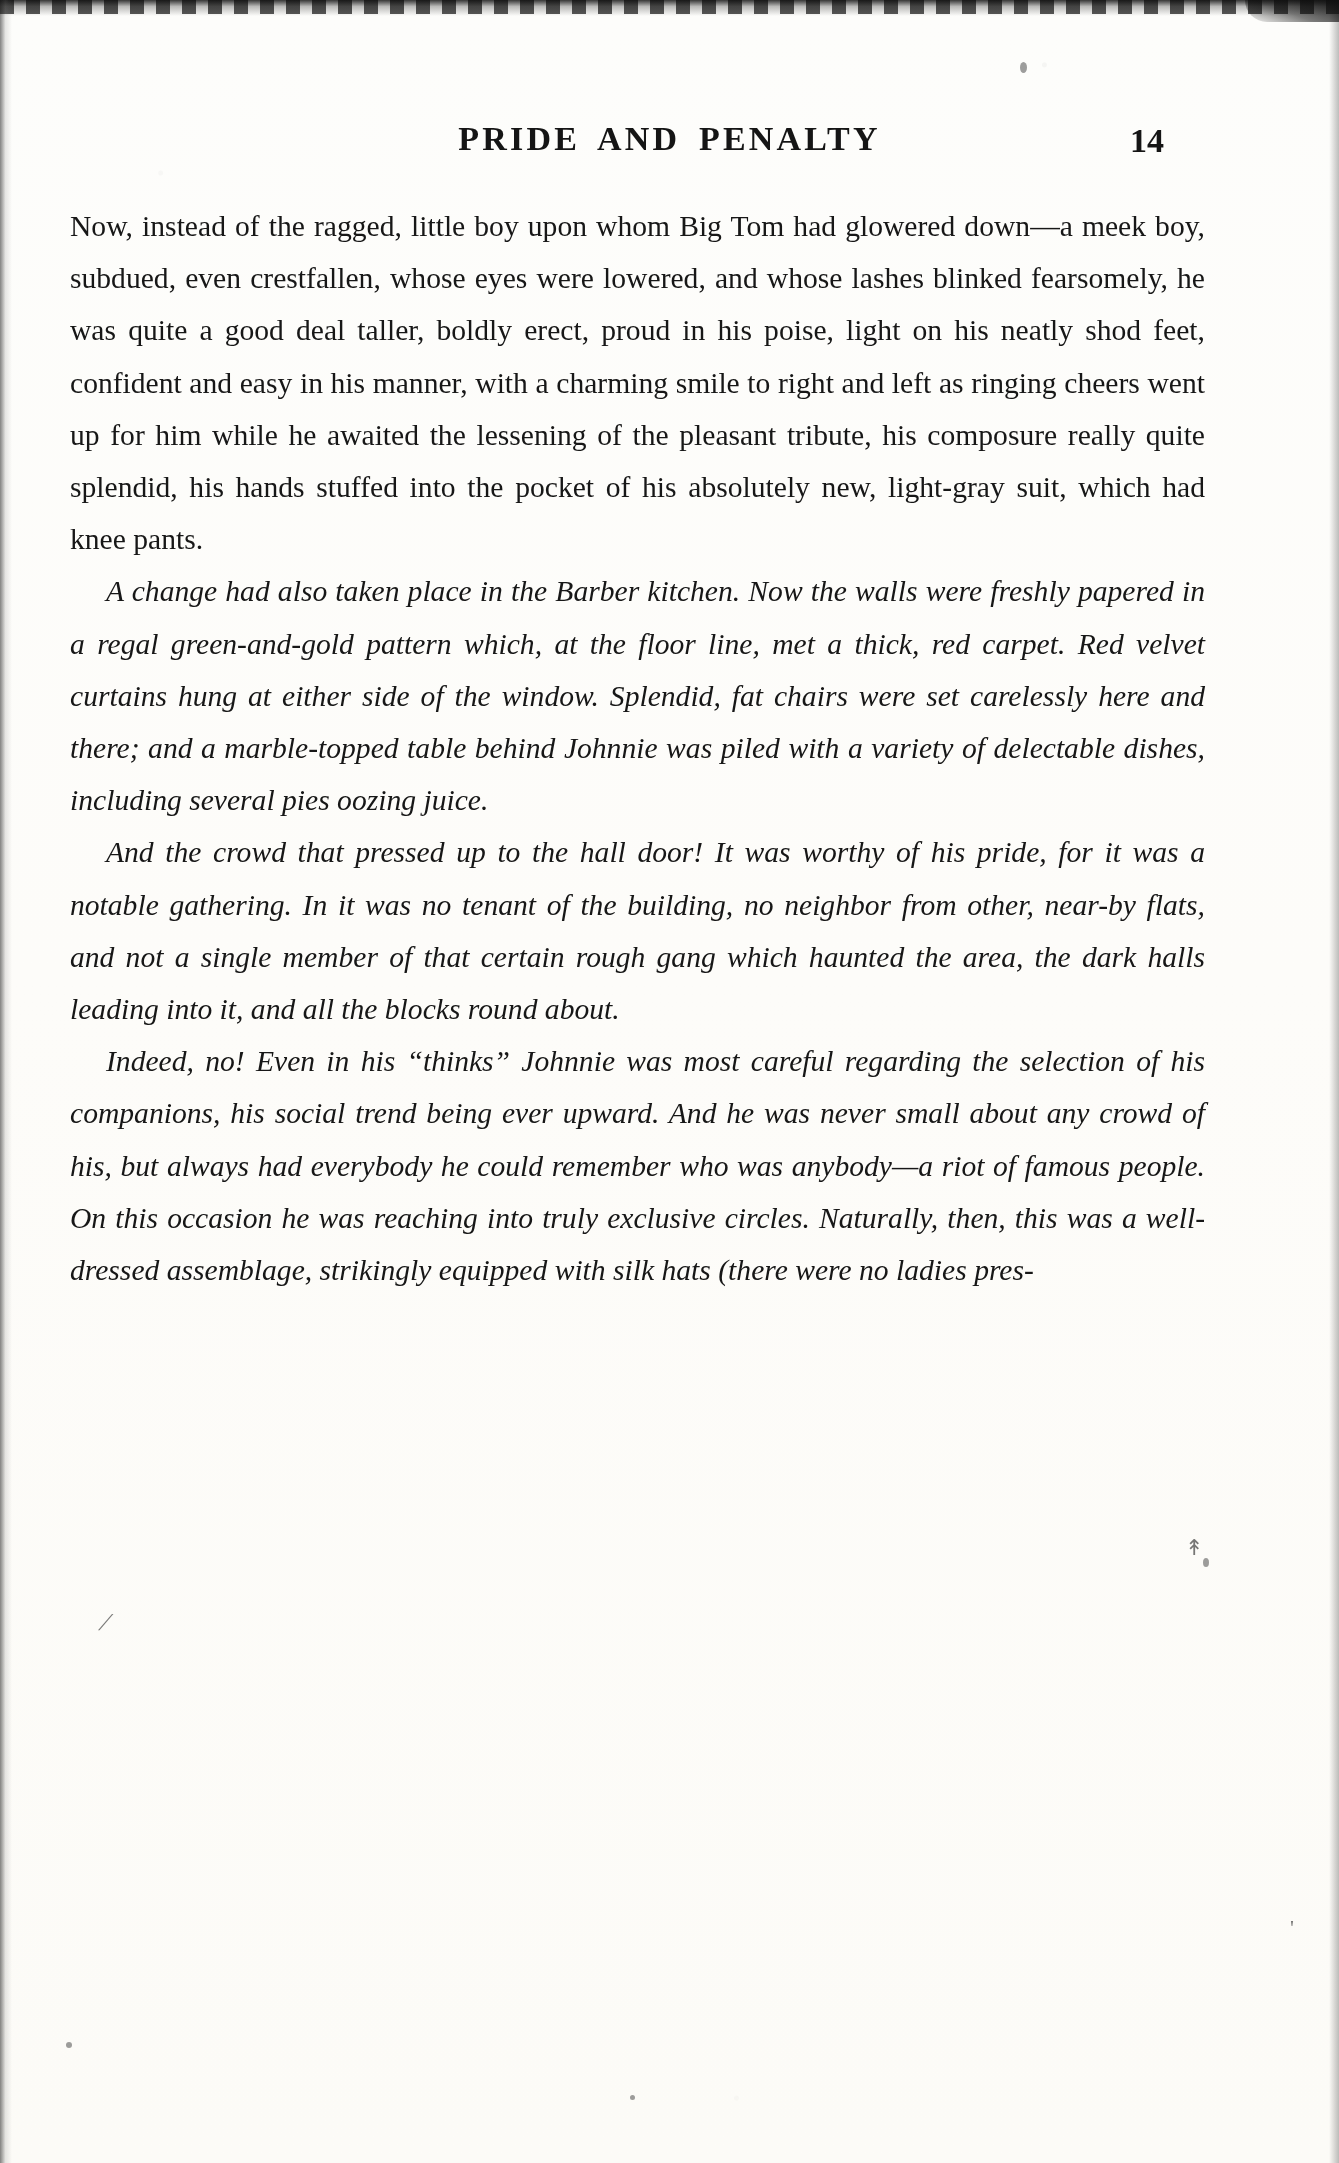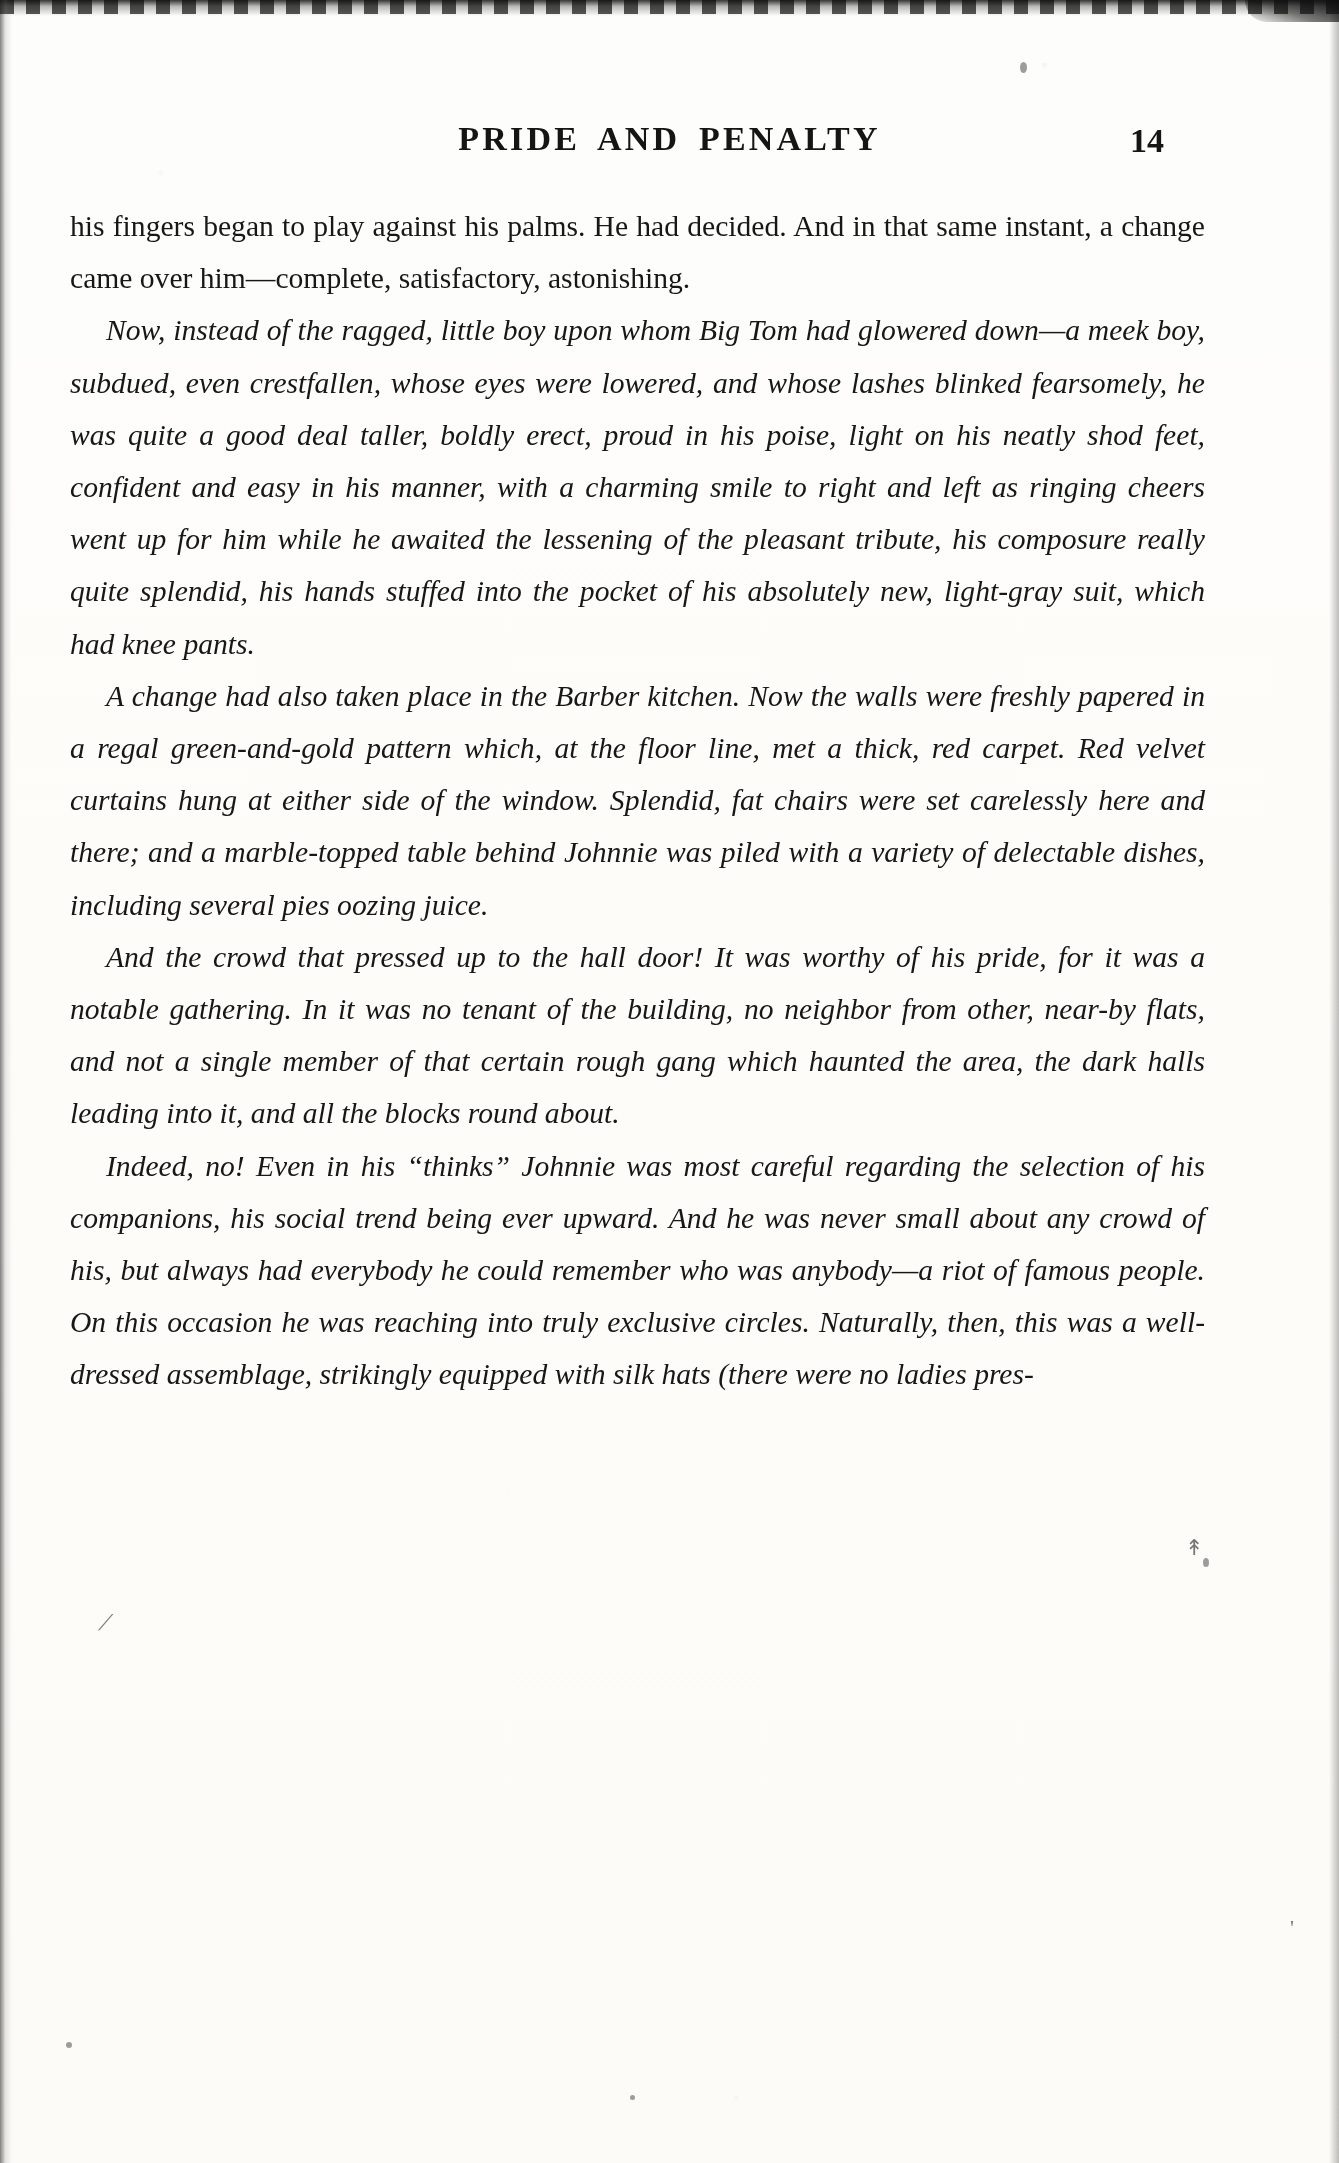--- a/index.html
+++ b/index.html
@@ -145,18 +145,17 @@
 <div class="mark-tick" style="left:1290px; top:1915px;">'</div>
 <div class="mark-tick" style="left:98px; top:1610px;">⟋</div>
 <div class="mark-tick" style="left:1185px; top:1535px;">↟</div>
 
 <div class="page-header">
   <div class="running-head">PRIDE AND PENALTY</div>
   <div class="folio">14</div>
 </div>
 
 <div class="text-block">
-  <p class="para first">his fingers began to play against his palms.  He had decided.  And in that same instant, a change came over him—complete, satisfactory, astonishing.</p>
   <p class="para">Now, instead of the ragged, little boy upon whom Big Tom had glowered down—a meek boy, subdued, even crestfallen, whose eyes were lowered, and whose lashes blinked fearsomely, he was quite a good deal taller, boldly erect, proud in his poise, light on his neatly shod feet, confident and easy in his manner, with a charming smile to right and left as ringing cheers went up for him while he awaited the lessening of the pleasant tribute, his composure really quite splendid, his hands stuffed into the pocket of his absolutely new, light-gray suit, which had knee pants.</p>
   <p class="para">A change had also taken place in the Barber kitchen. Now the walls were freshly papered in a regal green-and-gold pattern which, at the floor line, met a thick, red carpet.  Red velvet curtains hung at either side of the window. Splendid, fat chairs were set carelessly here and there; and a marble-topped table behind Johnnie was piled with a variety of delectable dishes, including several pies oozing juice.</p>
   <p class="para">And the crowd that pressed up to the hall door!  It was worthy of his pride, for it was a notable gathering. In it was no tenant of the building, no neighbor from other, near-by flats, and not a single member of that certain rough gang which haunted the area, the dark halls leading into it, and all the blocks round about.</p>
   <p class="para">Indeed, no!  Even in his “thinks” Johnnie was most careful regarding the selection of his companions, his social trend being ever upward.  And he was never small about any crowd of his, but always had everybody he could remember who was anybody—a riot of famous people.  On this occasion he was reaching into truly exclusive circles. Naturally, then, this was a well-dressed assemblage, strikingly equipped with silk hats (there were no ladies pres-</p>
 </div>
 
 </body></html>

